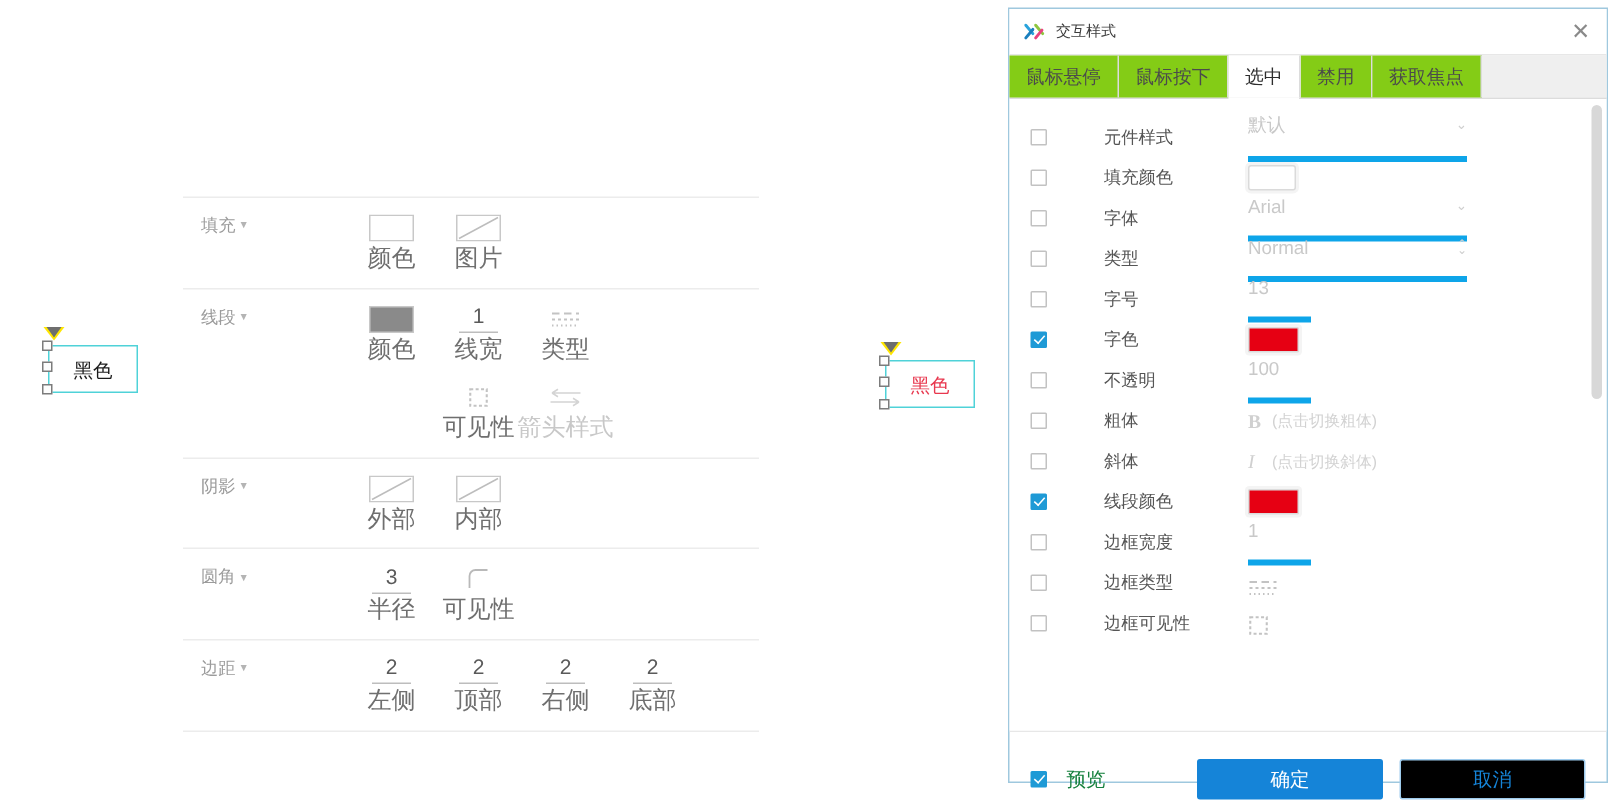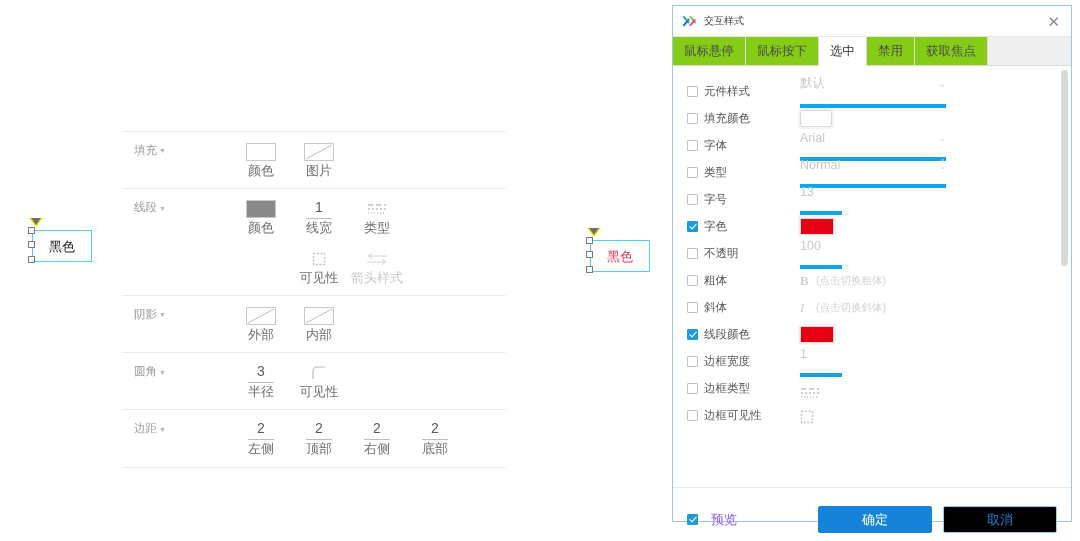--- a/index.html
+++ b/index.html
@@ -44,21 +44,21 @@
     width:110px;flex:0 0 110px;font-size:11.5px;color:#9b9b9b;
     padding-left:12px;box-sizing:border-box;white-space:nowrap;
   }
   .caret{font-size:7px;color:#b4b4b4;vertical-align:middle;margin-left:2px;}
   .ctrl-area{flex:1;display:flex;flex-direction:column;gap:14px;}
   .ctrl-line{display:flex;}
   .ctrl{
     width:58px;display:flex;flex-direction:column;align-items:center;
     gap:3px;
   }
-  .ctrl .cap{font-size:13px;color:#6f6f6f;line-height:1.1;white-space:nowrap;}
+  .ctrl .cap{font-size:16px;color:#6f6f6f;line-height:1.1;white-space:nowrap;}
   .ctrl .cap.dim{color:#c8c8c8;}
   .ctrl .num{
     font-size:14px;color:#5a5a5a;line-height:1;padding-bottom:4px;
     border-bottom:1px solid #bdbdbd;width:26px;text-align:center;
   }
 
   
   #dialog{
     position:absolute;left:672px;top:5px;width:400px;height:517px;
     background:#ffffff;border:1px solid #9fc8de;box-sizing:border-box;
@@ -85,21 +85,21 @@
   .row{display:flex;align-items:center;height:27px;padding-left:14px;box-sizing:border-box;}
   .cb{
     width:11px;height:11px;border:1px solid #c2c2c2;background:#fff;
     border-radius:1px;box-sizing:border-box;flex:0 0 11px;margin-right:6px;position:relative;
   }
   .cb.on{background:#1e9ad6;border-color:#1e9ad6;}
   .cb.on::after{
     content:"";position:absolute;left:3px;top:0px;width:3px;height:6px;
     border:solid #fff;border-width:0 1.6px 1.6px 0;transform:rotate(42deg);
   }
-  .row .lbl{font-size:11.5px;color:#555;width:96px;flex:0 0 96px;white-space:nowrap;}
+  .row .lbl{font-size:11.5px;color:#555;width:96px;flex:0 0 96px;white-space:nowrap;margin-left:32px;}
   .field{flex:1;display:flex;align-items:center;padding-right:26px;}
 
   .inp{
     border-bottom:4px solid #0ea5e9;font-size:12.5px;color:#c9c9c9;
     padding-bottom:12px;display:flex;align-items:center;
   }
   .inp.wide{width:146px;justify-content:space-between;}
   .inp.narrow{width:42px;}
   .chev{font-size:9px;color:#cfcfcf;}
   .spin{display:flex;flex-direction:column;line-height:4px;font-size:8px;color:#cfcfcf;}
@@ -120,23 +120,23 @@
   .visbox{width:12px;height:12px;}
 
   .scrollbar{position:absolute;right:3px;top:4px;width:7px;height:412px;}
   .thumb{position:absolute;top:0;width:7px;height:196px;background:#d8d8d8;border-radius:4px;}
 
   .dlg-foot{
     height:64px;border-top:1px solid #e7e7e7;display:flex;align-items:center;
     padding:0 14px;box-sizing:border-box;
   }
   .foot-cb{display:flex;align-items:center;flex:1;}
-  .foot-cb .lbl2{font-size:13px;color:#8b5cf6;margin-left:7px;}
+  .foot-cb .lbl2{font-size:13px;color:#15803d;margin-left:7px;}
   .btn{
-    width:114px;height:27px;display:flex;align-items:center;justify-content:center;
+    width:124px;height:27px;display:flex;align-items:center;justify-content:center;
     font-size:13px;border-radius:2px;box-sizing:border-box;
   }
   .btn.primary{background:#1584d8;color:#fff;border:1px solid #1584d8;margin-right:11px;}
   .btn.ghost{background:#000000;color:#1584d8;border:1px solid #9ecbec;}
 </style>
 </head>
 <body>
 
 <div class="widget" id="left-widget" style="left:20px;top:218px;width:96px;height:60px;">
   <div class="rot"></div>

